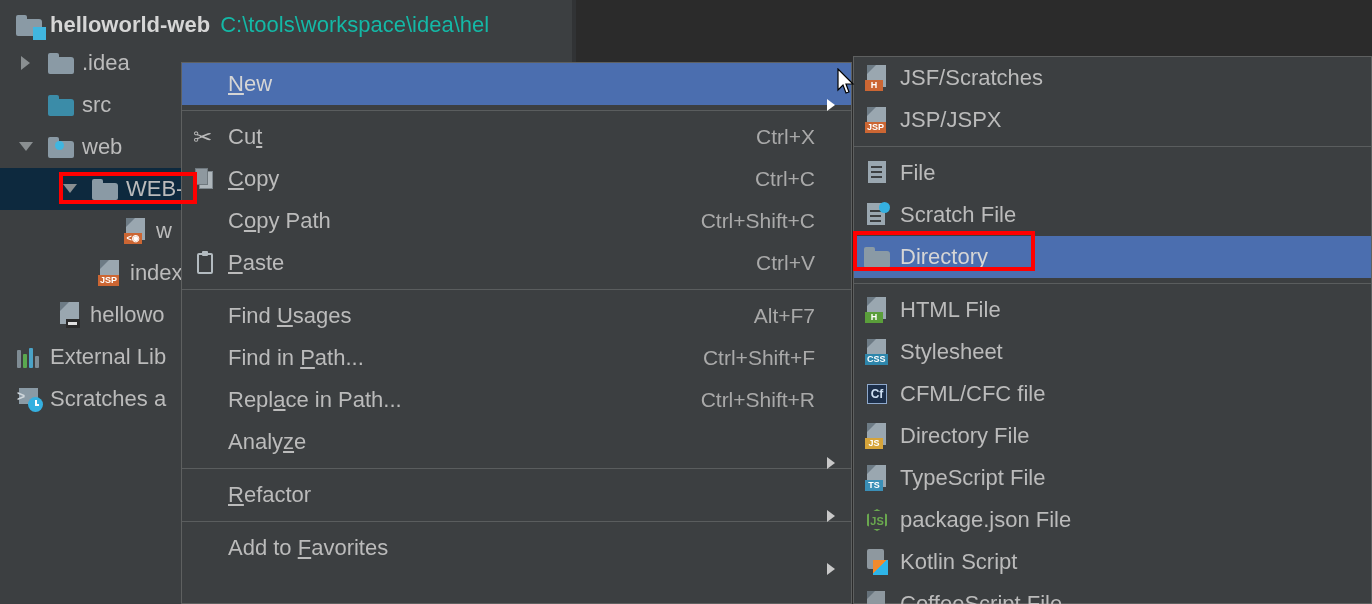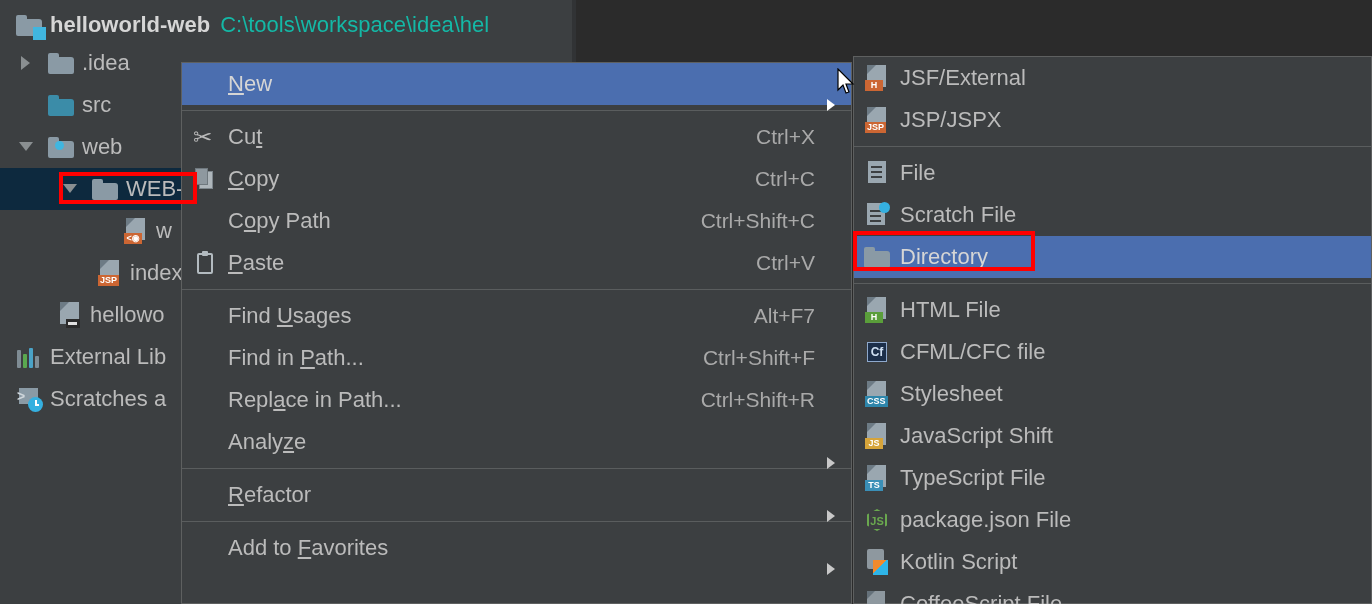--- a/index.html
+++ b/index.html
@@ -472,21 +472,21 @@
   <div class="menu" id="sub-menu">
 
     <div class="mi">
       <span class="mi-icon">
         <span class="ic ic-file">
             <span class="pg"></span>
             <span class="fold"></span>
           <span class="tag tag-h-o">H</span>
           </span>
       </span>
-      <span class="mi-label">JSF/External</span>
+      <span class="mi-label">JSF/Scratches</span>
     </div>
 
     <div class="mi">
       <span class="mi-icon">
         <span class="ic ic-file">
             <span class="pg"></span>
             <span class="fold"></span>
           <span class="tag tag-jsp">JSP</span>
           </span>
       </span>
@@ -537,47 +537,47 @@
             <span class="pg"></span>
             <span class="fold"></span>
           <span class="tag tag-h-g">H</span>
           </span>
       </span>
       <span class="mi-label">HTML File</span>
     </div>
 
     <div class="mi">
       <span class="mi-icon">
+        <span class="ic ic-file">
+            <span class="pg"></span>
+            <span class="fold"></span>
+          <span class="tag tag-css">CSS</span>
+          </span>
+      </span>
+      <span class="mi-label">Stylesheet</span>
+    </div>
+
+    <div class="mi">
+      <span class="mi-icon">
         <span class="ic ic-cf">
             <span class="box">Cf</span>
           </span>
       </span>
       <span class="mi-label">CFML/CFC file</span>
     </div>
 
     <div class="mi">
       <span class="mi-icon">
         <span class="ic ic-file">
             <span class="pg"></span>
             <span class="fold"></span>
-          <span class="tag tag-css">CSS</span>
-          </span>
-      </span>
-      <span class="mi-label">Stylesheet</span>
-    </div>
-
-    <div class="mi">
-      <span class="mi-icon">
-        <span class="ic ic-file">
-            <span class="pg"></span>
-            <span class="fold"></span>
           <span class="tag tag-js">JS</span>
           </span>
       </span>
-      <span class="mi-label">JavaScript Shift</span>
+      <span class="mi-label">Directory File</span>
     </div>
 
     <div class="mi">
       <span class="mi-icon">
         <span class="ic ic-file">
             <span class="pg"></span>
             <span class="fold"></span>
           <span class="tag tag-ts">TS</span>
           </span>
       </span>

